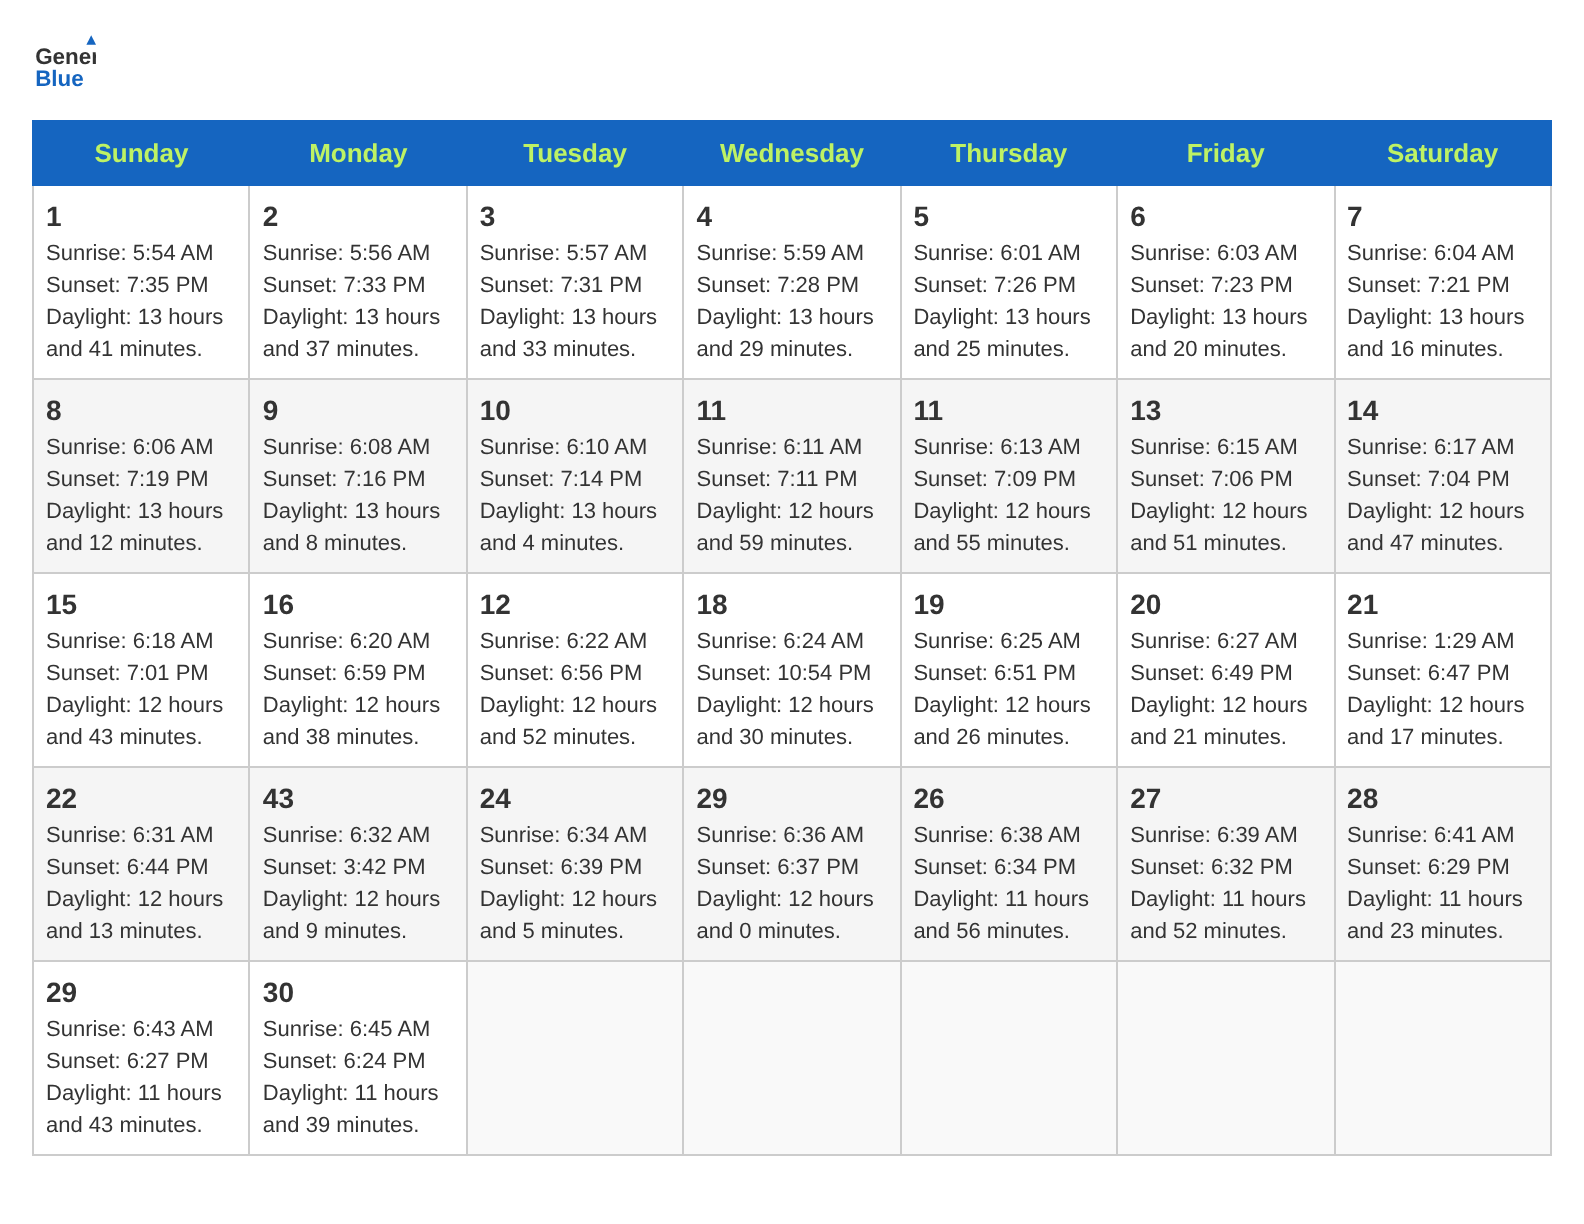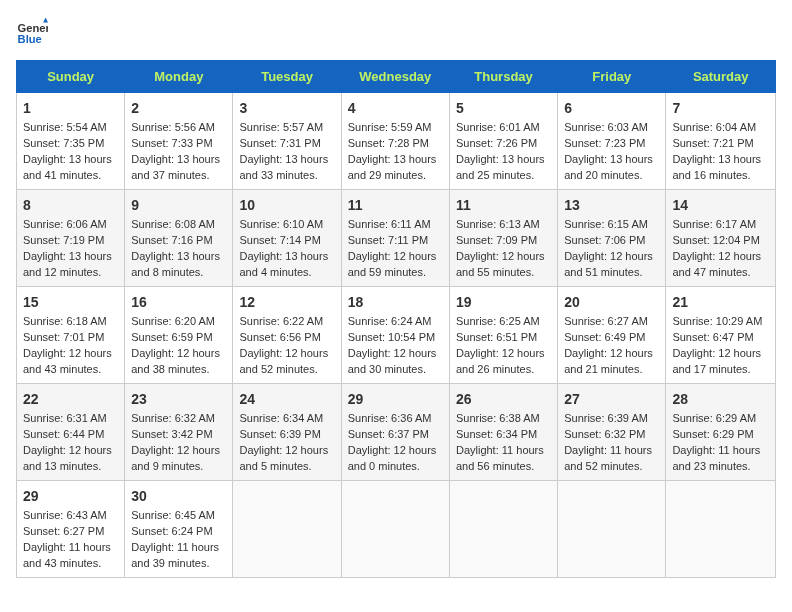--- a/index.html
+++ b/index.html
@@ -196,21 +196,21 @@
         <td>
           <span class="day-num">13</span>
           <div>Sunrise: 6:15 AM</div>
           <div>Sunset: 7:06 PM</div>
           <div>Daylight: 12 hours</div>
           <div>and 51 minutes.</div>
         </td>
         <td>
           <span class="day-num">14</span>
           <div>Sunrise: 6:17 AM</div>
-          <div>Sunset: 12:04 PM</div>
+          <div>Sunset: 7:04 PM</div>
           <div>Daylight: 12 hours</div>
           <div>and 47 minutes.</div>
         </td>
       </tr>
       <tr>
         <td>
           <span class="day-num">15</span>
           <div>Sunrise: 6:18 AM</div>
           <div>Sunset: 7:01 PM</div>
           <div>Daylight: 12 hours</div>
@@ -246,36 +246,36 @@
         </td>
         <td>
           <span class="day-num">20</span>
           <div>Sunrise: 6:27 AM</div>
           <div>Sunset: 6:49 PM</div>
           <div>Daylight: 12 hours</div>
           <div>and 21 minutes.</div>
         </td>
         <td>
           <span class="day-num">21</span>
-          <div>Sunrise: 10:29 AM</div>
+          <div>Sunrise: 1:29 AM</div>
           <div>Sunset: 6:47 PM</div>
           <div>Daylight: 12 hours</div>
           <div>and 17 minutes.</div>
         </td>
       </tr>
       <tr>
         <td>
           <span class="day-num">22</span>
           <div>Sunrise: 6:31 AM</div>
           <div>Sunset: 6:44 PM</div>
           <div>Daylight: 12 hours</div>
           <div>and 13 minutes.</div>
         </td>
         <td>
-          <span class="day-num">23</span>
+          <span class="day-num">43</span>
           <div>Sunrise: 6:32 AM</div>
           <div>Sunset: 3:42 PM</div>
           <div>Daylight: 12 hours</div>
           <div>and 9 minutes.</div>
         </td>
         <td>
           <span class="day-num">24</span>
           <div>Sunrise: 6:34 AM</div>
           <div>Sunset: 6:39 PM</div>
           <div>Daylight: 12 hours</div>
@@ -297,21 +297,21 @@
         </td>
         <td>
           <span class="day-num">27</span>
           <div>Sunrise: 6:39 AM</div>
           <div>Sunset: 6:32 PM</div>
           <div>Daylight: 11 hours</div>
           <div>and 52 minutes.</div>
         </td>
         <td>
           <span class="day-num">28</span>
-          <div>Sunrise: 6:29 AM</div>
+          <div>Sunrise: 6:41 AM</div>
           <div>Sunset: 6:29 PM</div>
           <div>Daylight: 11 hours</div>
           <div>and 23 minutes.</div>
         </td>
       </tr>
       <tr>
         <td>
           <span class="day-num">29</span>
           <div>Sunrise: 6:43 AM</div>
           <div>Sunset: 6:27 PM</div>

